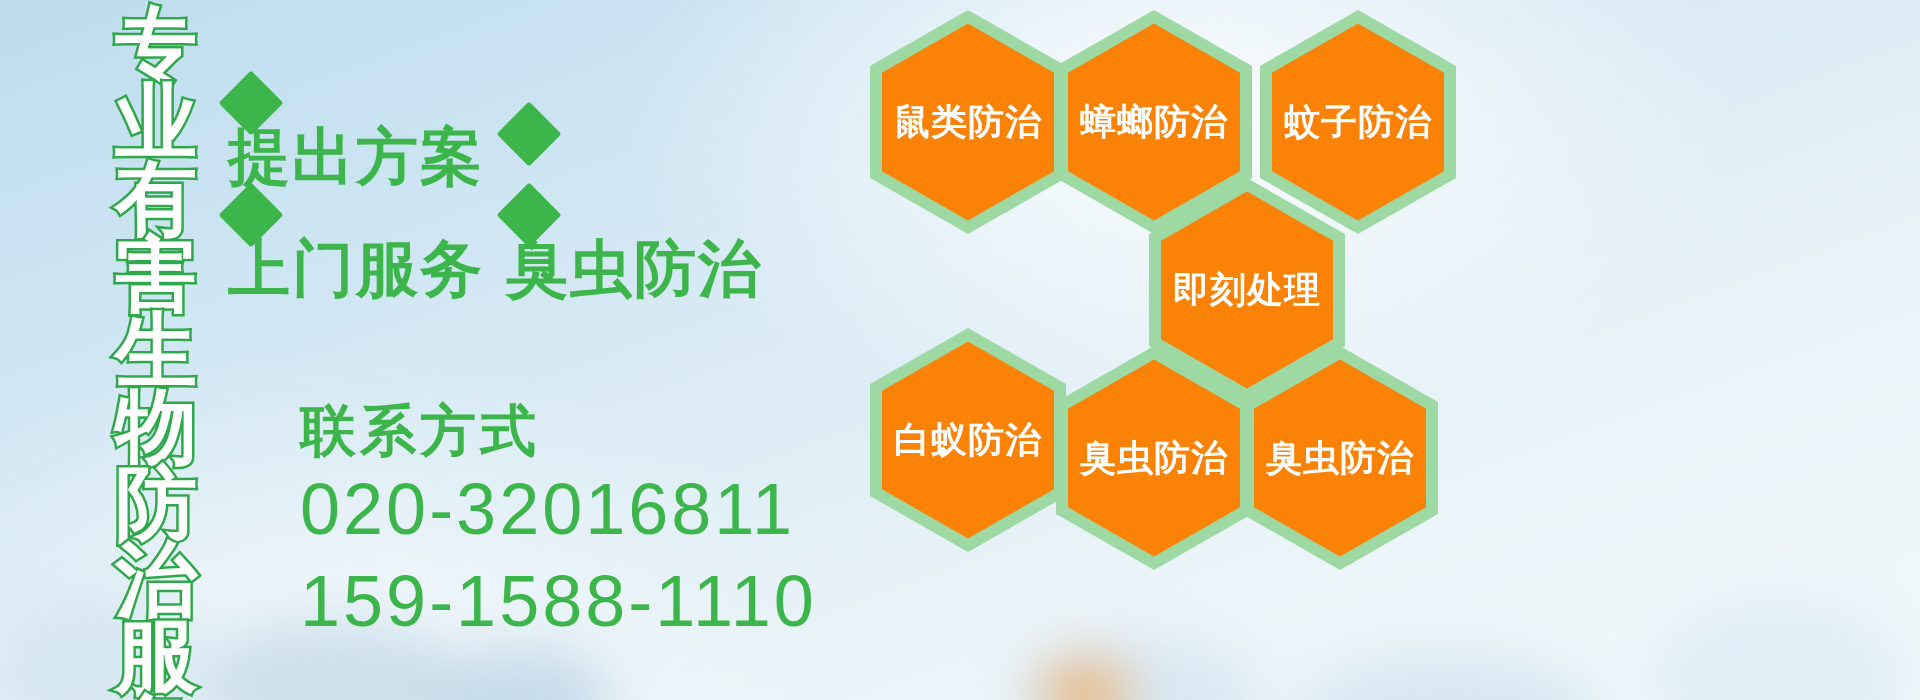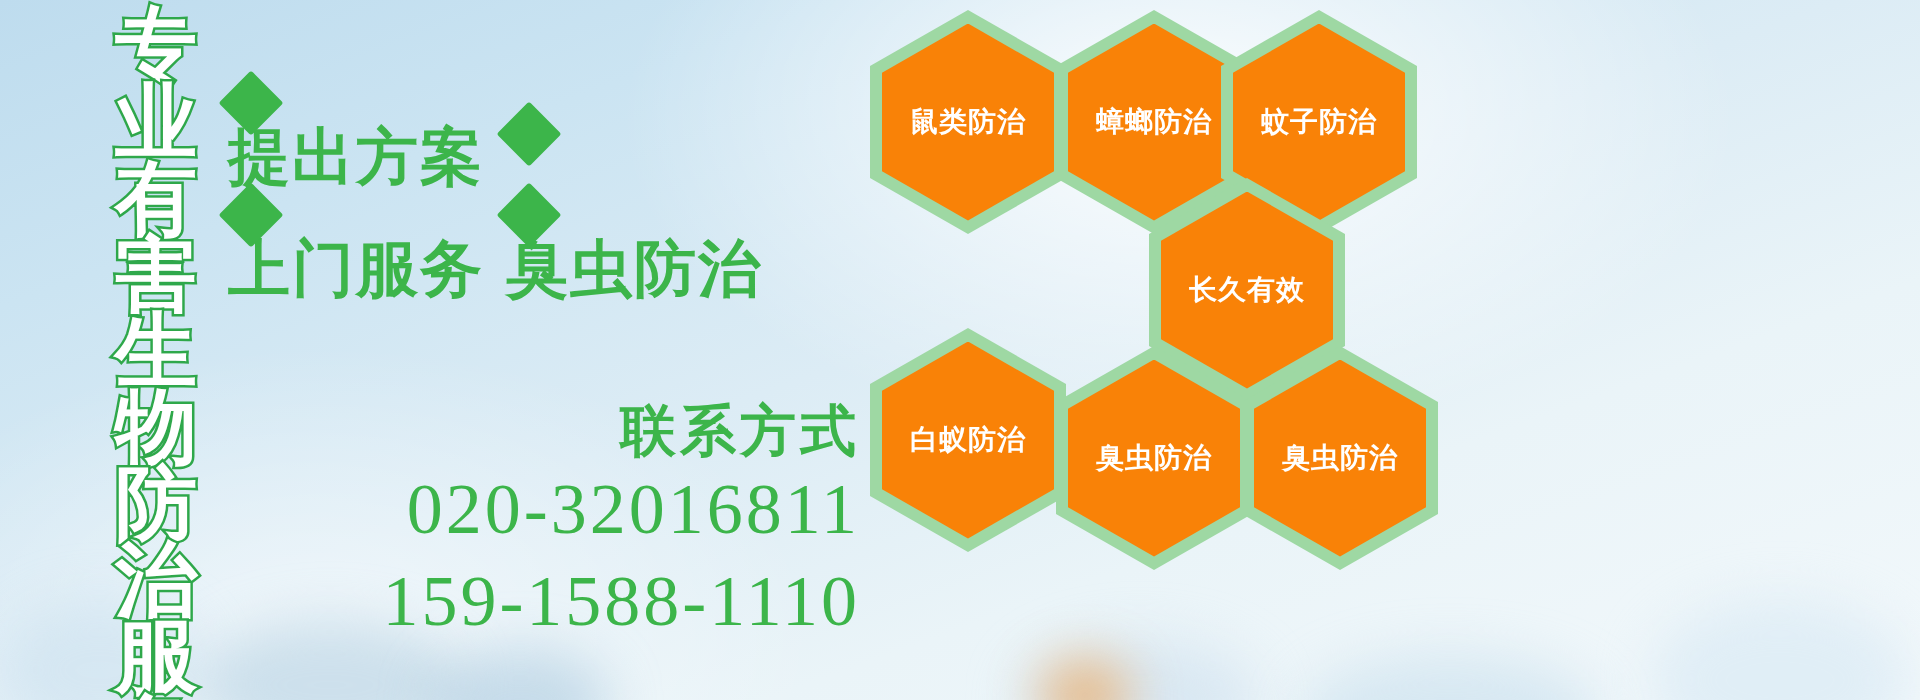--- a/index.html
+++ b/index.html
@@ -49,21 +49,21 @@
     width:46px;height:46px;background:#3cb54a;
     transform:rotate(45deg);
     flex:0 0 auto;margin-right:16px;border-radius:3px;
   }
   .ftext{
     font-size:62px;font-weight:700;color:#3cb54a;
     letter-spacing:2px;white-space:nowrap;line-height:1;
   }
 
   
-  .contact{position:absolute;left:300px;top:398px;width:560px;text-align:right;font-family:Liberation Serif, serif;}
+  .contact{position:absolute;left:300px;top:398px;width:560px;text-align:left;}
   .contact-title{
     font-size:56px;font-weight:700;color:#3cb54a;letter-spacing:4px;
     line-height:1.18;
   }
   .phone{
     font-size:72px;font-weight:400;color:#3cb54a;letter-spacing:3px;
     line-height:1.27;white-space:nowrap;
   }
 
   
@@ -73,21 +73,21 @@
     background:#9ed8a3;
     clip-path:polygon(50% 0%,100% 25%,100% 75%,50% 100%,0% 75%,0% 25%);
     display:flex;align-items:center;justify-content:center;
   }
   .hex-inner{
     width:172px;height:197px;background:#f98207;
     clip-path:polygon(50% 0%,100% 25%,100% 75%,50% 100%,0% 75%,0% 25%);
     display:flex;align-items:center;justify-content:center;
   }
   .hex-label{
-    font-size:28px;font-weight:700;color:#ffffff;letter-spacing:1px;
+    font-size:36px;font-weight:700;color:#ffffff;letter-spacing:1px;
     white-space:nowrap;line-height:1;
   }
 </style>
 </head>
 <body>
 
 <div class="banner">
 
   <div class="bokeh b7"></div>
   <div class="bokeh b1"></div>
@@ -145,30 +145,30 @@
         <span class="hex-label">鼠类防治</span>
       </div>
     </div>
 
     <div class="hex" style="left:196px;top:10px;">
       <div class="hex-inner">
         <span class="hex-label">蟑螂防治</span>
       </div>
     </div>
 
-    <div class="hex" style="left:361px;top:10px;">
+    <div class="hex" style="left:400px;top:10px;">
       <div class="hex-inner">
         <span class="hex-label">蚊子防治</span>
       </div>
     </div>
 
 
     <div class="hex" style="left:289px;top:178px;">
       <div class="hex-inner">
-        <span class="hex-label">长久有效</span>
+        <span class="hex-label">即刻处理</span>
       </div>
     </div>
 
     <div class="hex" style="left:10px;top:328px;">
       <div class="hex-inner">
         <span class="hex-label">白蚁防治</span>
       </div>
     </div>
 
     <div class="hex" style="left:196px;top:346px;text-align:right;">

